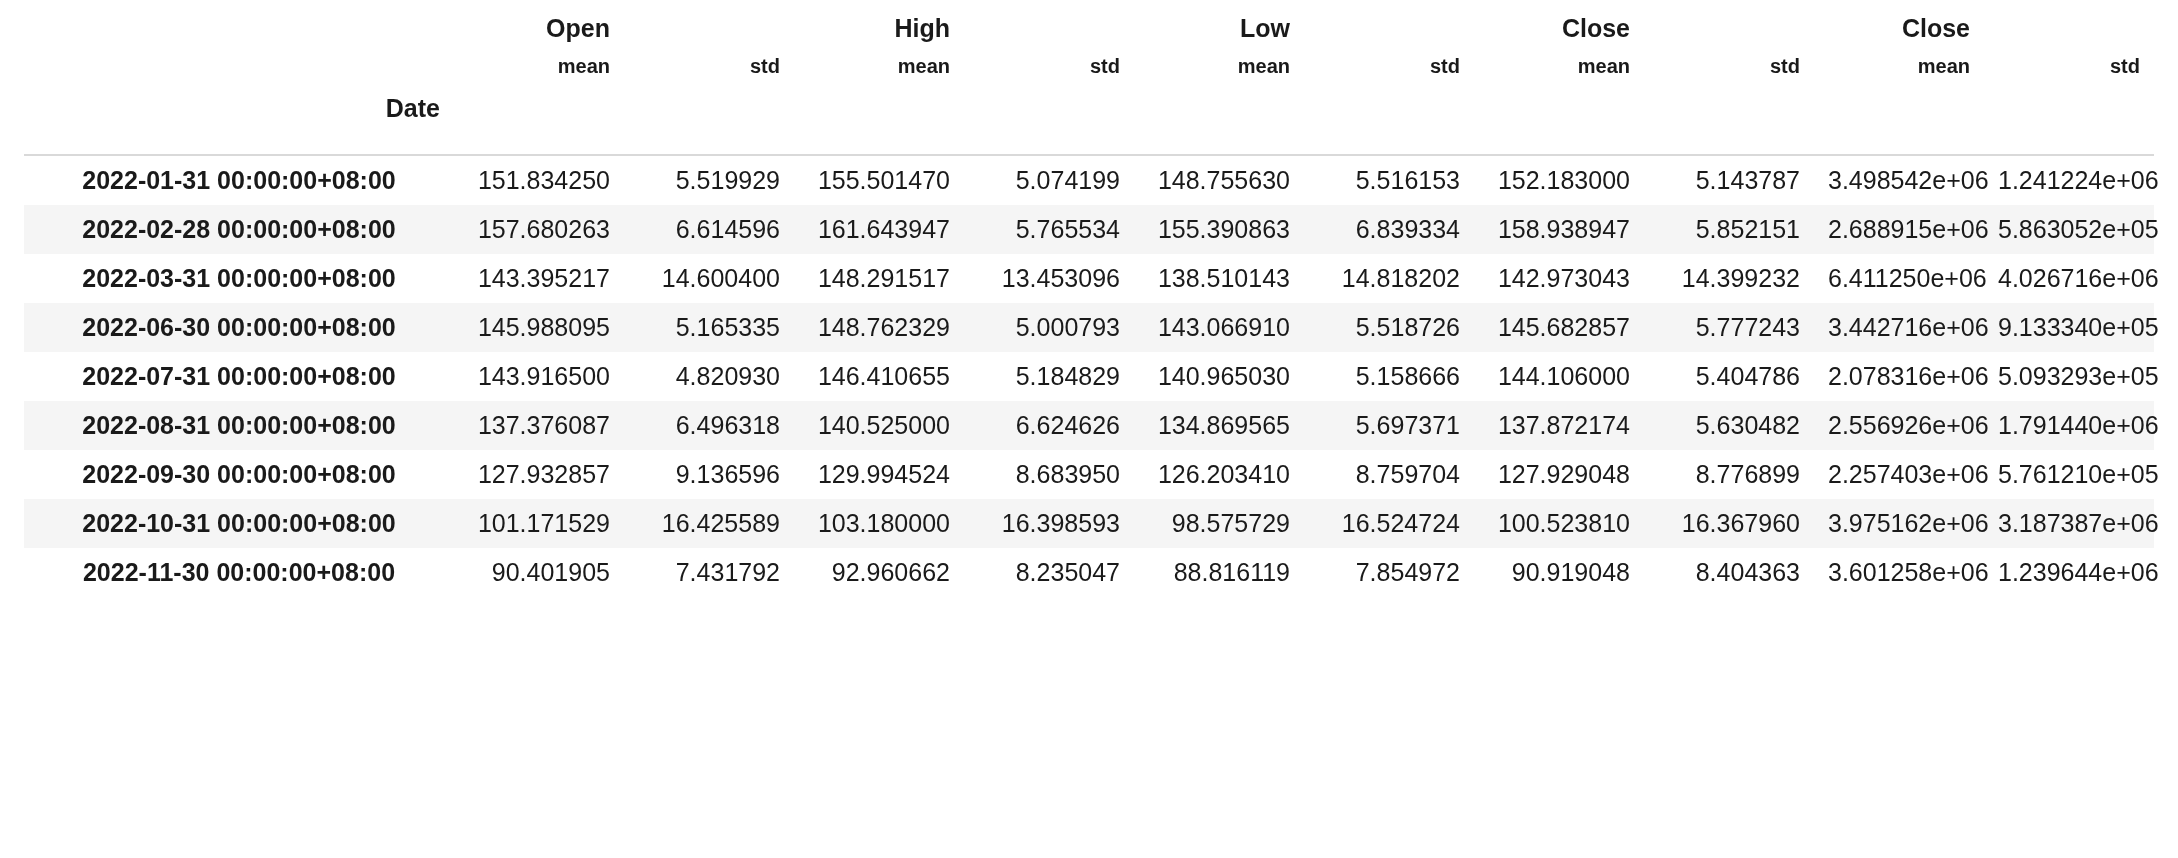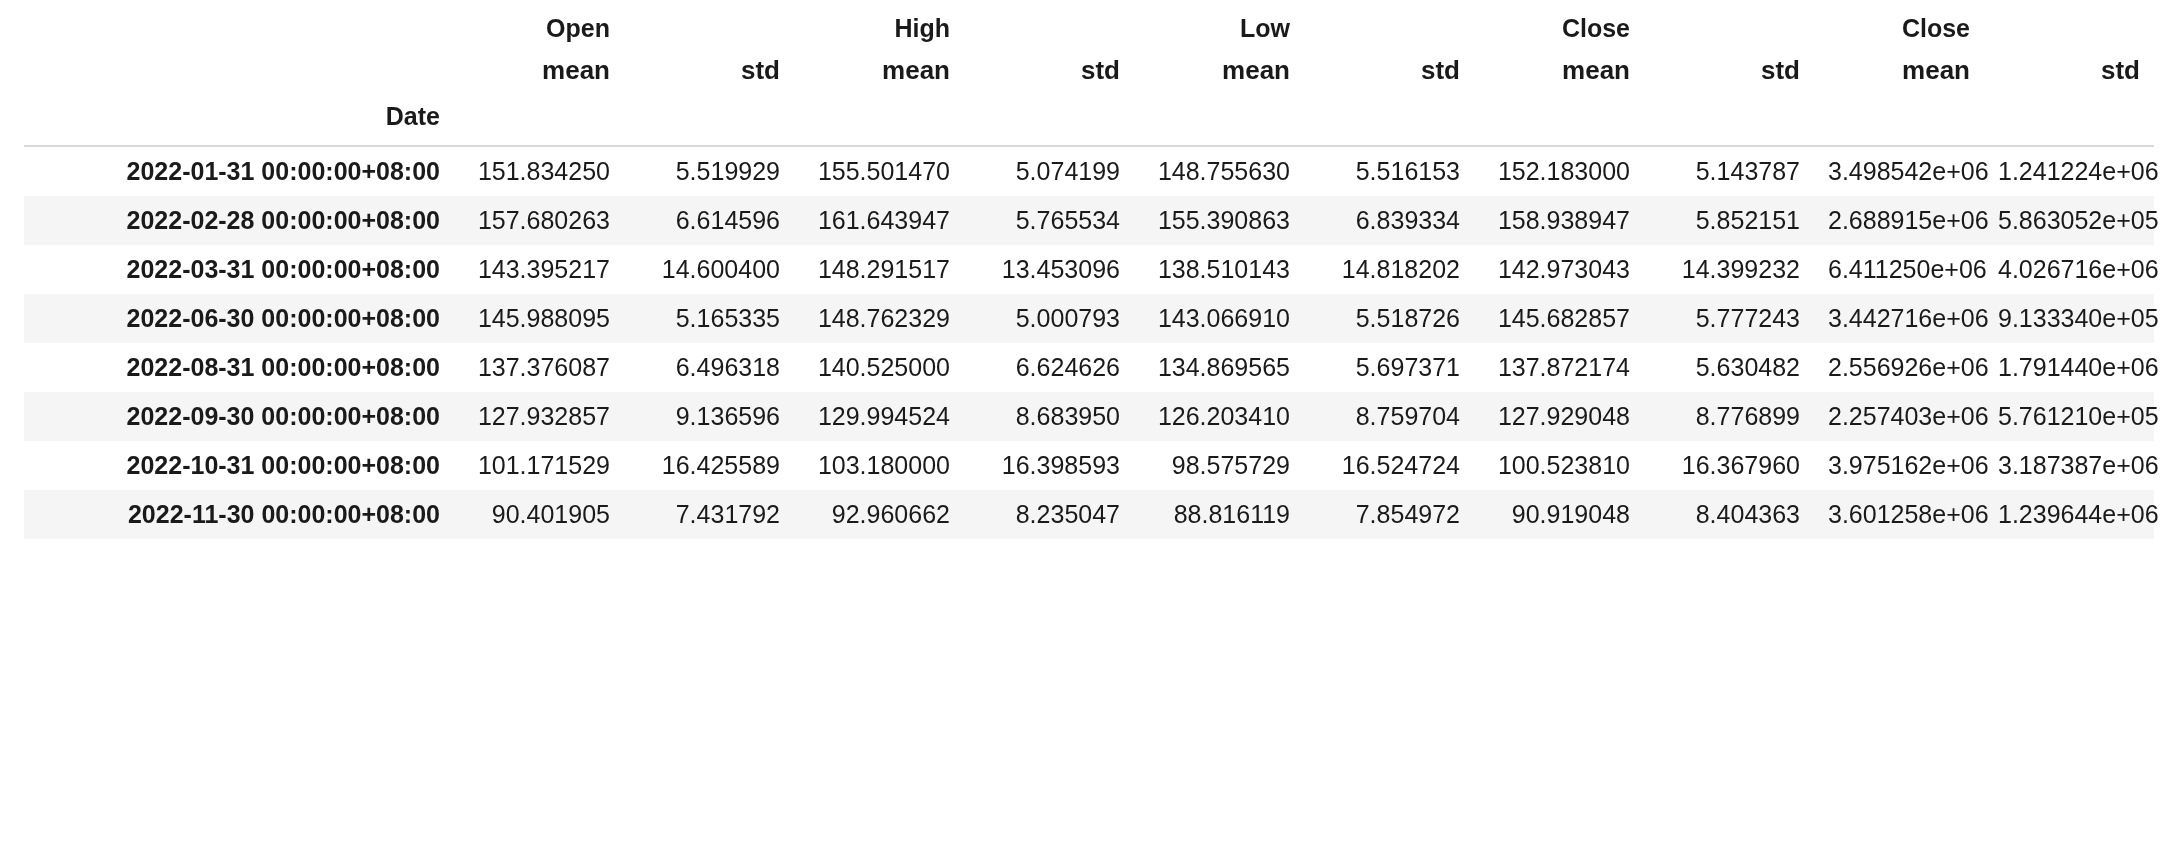--- a/index.html
+++ b/index.html
@@ -35,37 +35,36 @@
   tr.group-row th {
     text-align: right;
     font-weight: bold;
     font-size: 25px;
     padding-bottom: 6px;
     padding-top: 14px;
   }
   tr.stat-row th {
     text-align: right;
     font-weight: bold;
-    font-size: 26px;
+    font-size: 20px;
     padding-top: 6px;
     padding-bottom: 10px;
   }
   tr.index-row th {
     text-align: right;
     font-weight: bold;
     font-size: 25px;
     padding-top: 6px;
-    padding-bottom: 14px;
+    padding-bottom: 31px;
     border-bottom: 2px solid #d9d9d9;
   }
   tr.index-row td {
     border-bottom: 2px solid #d9d9d9;
   }
   tbody th.rowlabel {
-    text-align: right;
     font-weight: bold;
     font-size: 25px;
     padding-right: 14px;
   }
   tbody td {
     text-align: right;
     font-size: 25px;
   }
   tbody tr:nth-child(odd) {
     background: #ffffff;
@@ -183,20 +182,33 @@
         <td>148.762329</td>
         <td>5.000793</td>
         <td>143.066910</td>
         <td>5.518726</td>
         <td>145.682857</td>
         <td>5.777243</td>
         <td>3.442716e+06</td>
         <td>9.133340e+05</td>
       </tr>
       <tr>
+        <th class="rowlabel">2022-07-31 00:00:00+08:00</th>
+        <td>143.916500</td>
+        <td>4.820930</td>
+        <td>146.410655</td>
+        <td>5.184829</td>
+        <td>140.965030</td>
+        <td>5.158666</td>
+        <td>144.106000</td>
+        <td>5.404786</td>
+        <td>2.078316e+06</td>
+        <td>5.093293e+05</td>
+      </tr>
+      <tr>
         <th class="rowlabel">2022-08-31 00:00:00+08:00</th>
         <td>137.376087</td>
         <td>6.496318</td>
         <td>140.525000</td>
         <td>6.624626</td>
         <td>134.869565</td>
         <td>5.697371</td>
         <td>137.872174</td>
         <td>5.630482</td>
         <td>2.556926e+06</td>

